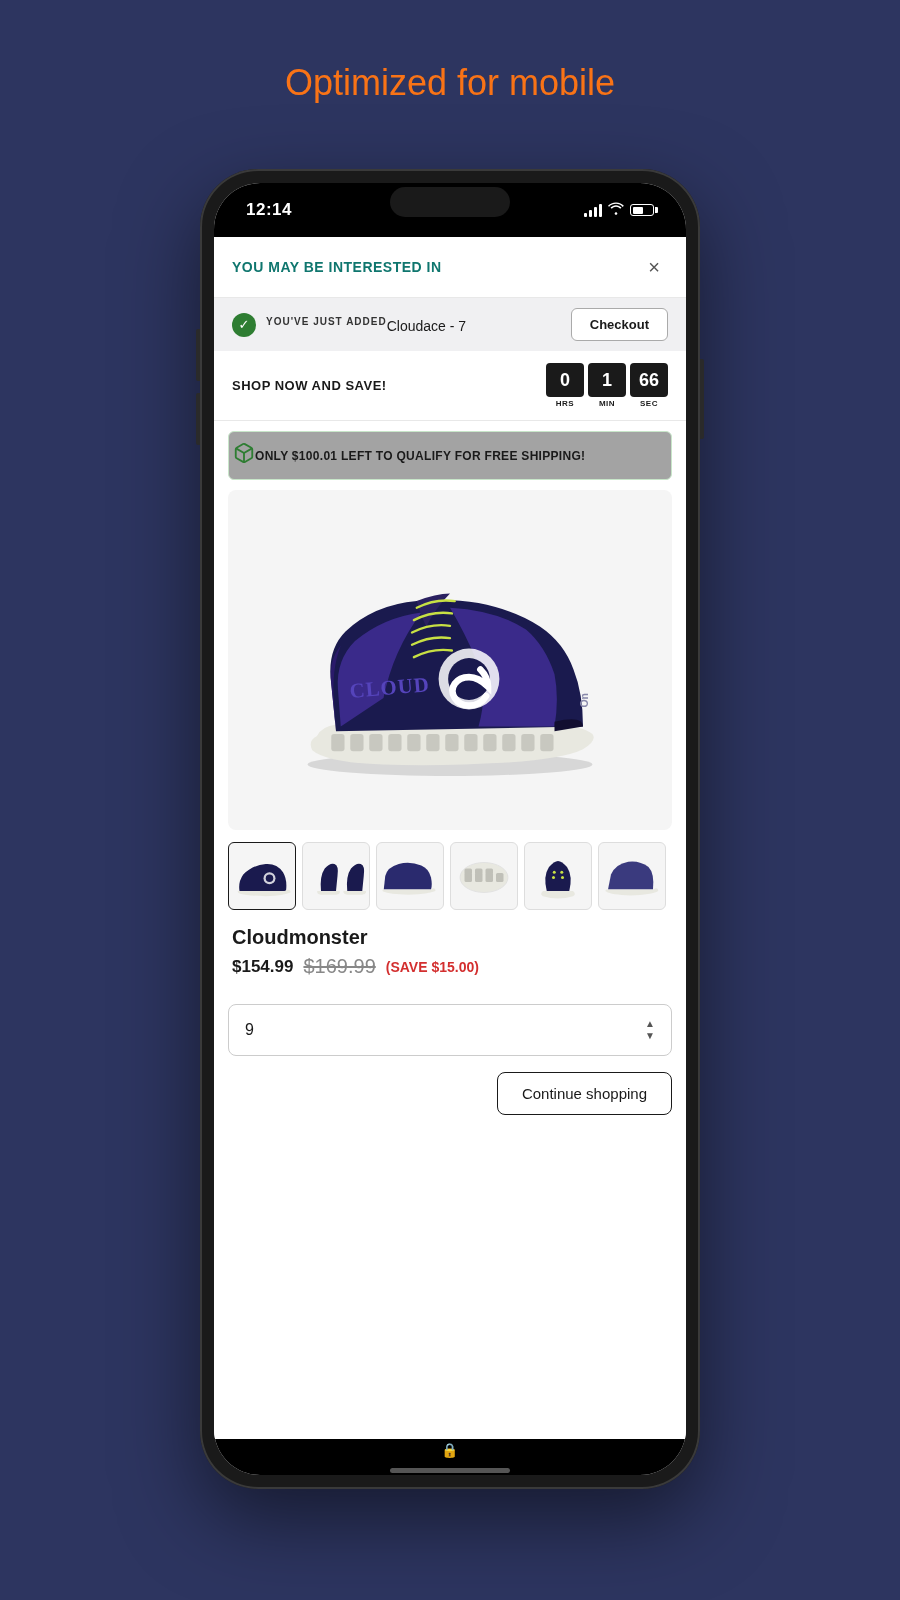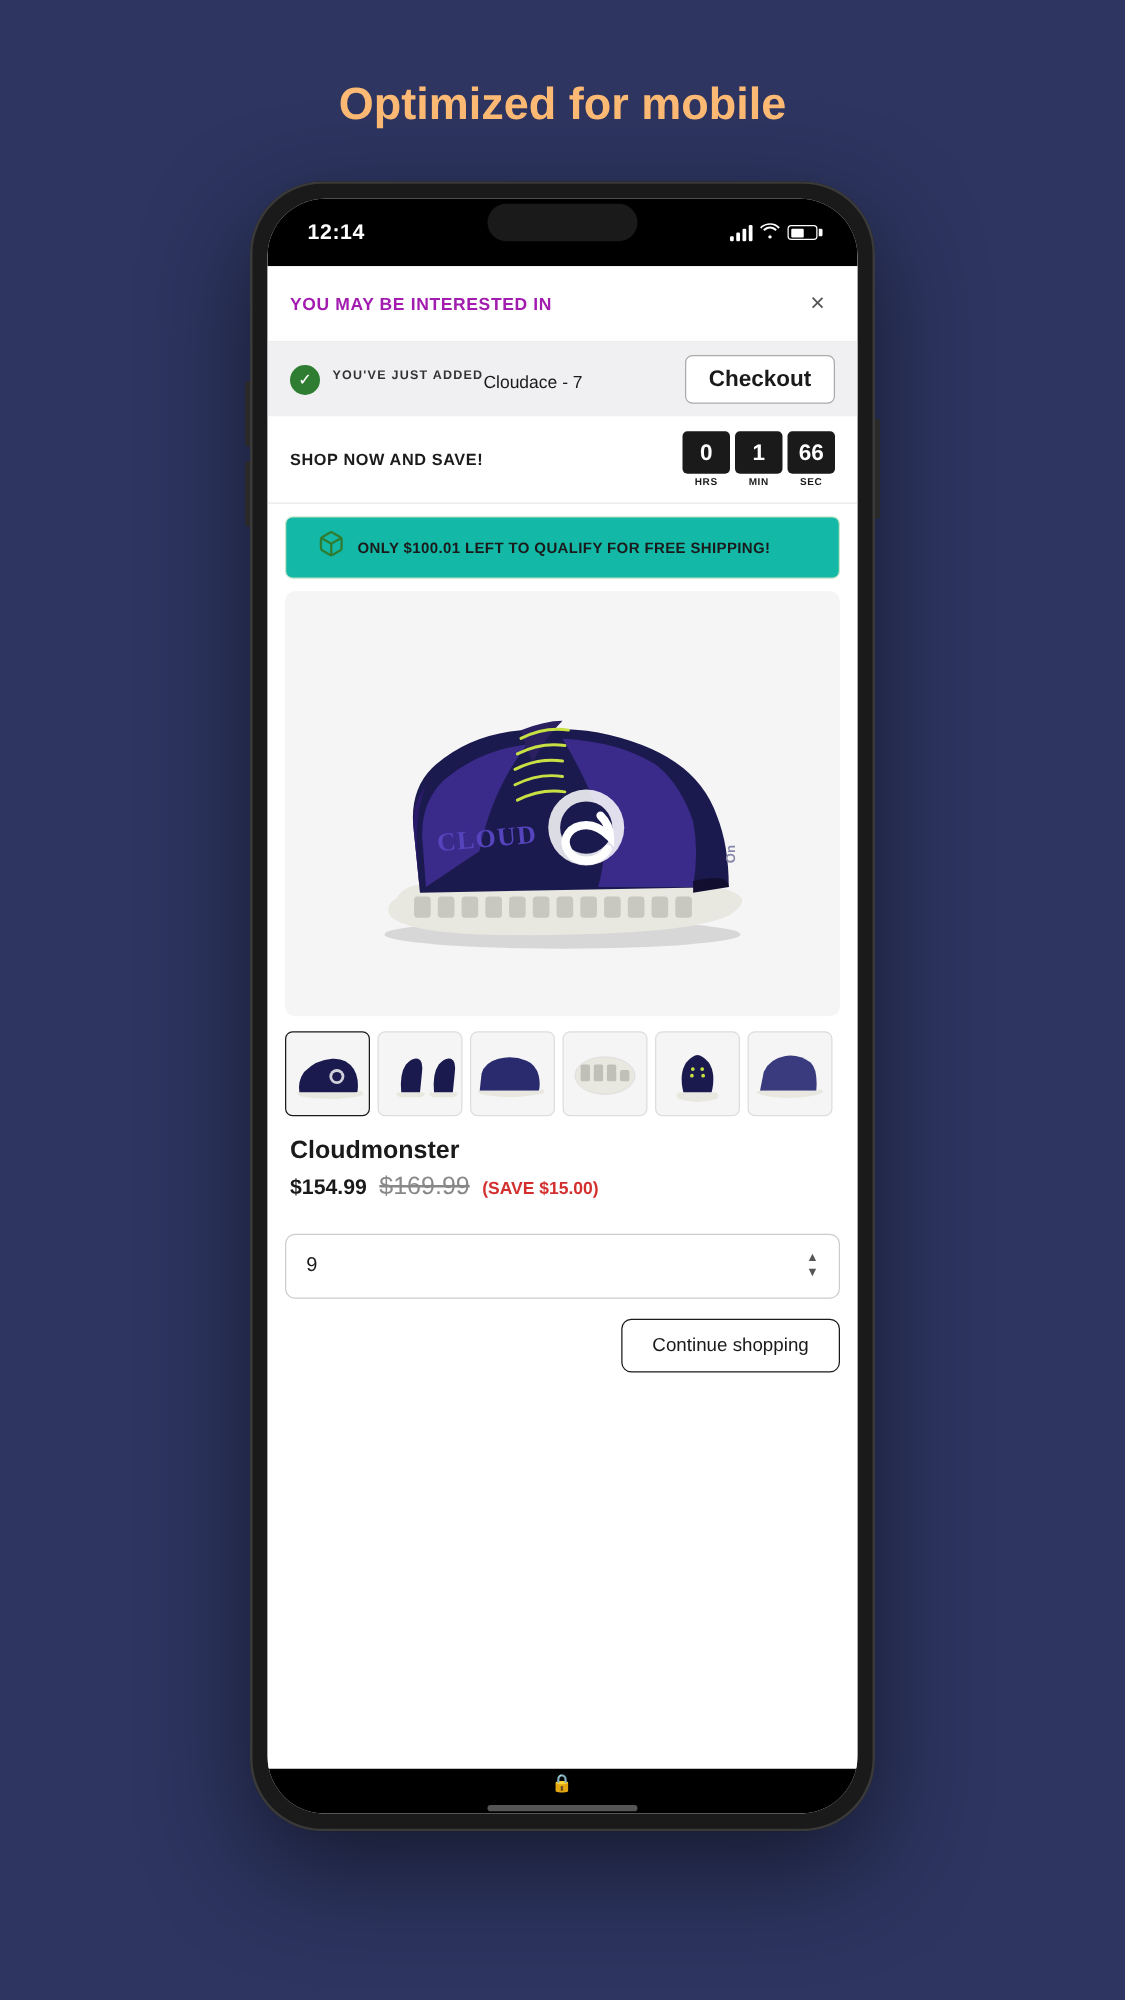--- a/index.html
+++ b/index.html
@@ -9,26 +9,26 @@
       height: 1600px;
       background-color: #2d3560;
       font-family: -apple-system, BlinkMacSystemFont, 'Segoe UI', sans-serif;
       display: flex;
       flex-direction: column;
       align-items: center;
       overflow: hidden;
     }
 
     .headline {
-      color: #fdba74;
+      color: #f97316;
       font-size: 36px;
-      font-weight: 700;
+      font-weight: 400;
       text-align: center;
       margin-top: 60px;
-      margin-bottom: 40px;
+      margin-bottom: 64px;
       line-height: 1.25;
       max-width: 600px;
     }
 
     
     .phone-shell {
       width: 500px;
       height: 1320px;
       background: #1a1a1a;
       border-radius: 58px;
@@ -183,21 +183,21 @@
       align-items: center;
       justify-content: space-between;
       padding: 16px 18px;
       border-bottom: 1px solid #e8e8e8;
     }
 
     .modal-title {
       font-size: 14px;
       font-weight: 700;
       letter-spacing: 0.5px;
-      color: #a21caf;
+      color: #0f766e;
       text-transform: uppercase;
     }
 
     .close-btn {
       font-size: 20px;
       color: #555;
       cursor: pointer;
       width: 28px;
       height: 28px;
       display: flex;
@@ -249,21 +249,21 @@
       font-size: 14px;
       color: #1a1a1a;
       margin-top: 2px;
     }
 
     .checkout-btn {
       background: #ffffff;
       border: 1.5px solid #aaa;
       border-radius: 6px;
       padding: 8px 18px;
-      font-size: 18px;
+      font-size: 13px;
       font-weight: 600;
       color: #1a1a1a;
       cursor: pointer;
       white-space: nowrap;
     }
 
     
     .timer-section {
       display: flex;
       align-items: center;
@@ -307,28 +307,27 @@
     .timer-label {
       font-size: 8px;
       color: #1a1a1a;
       margin-top: 2px;
       letter-spacing: 0.5px;
       font-weight: 600;
     }
 
     
     .shipping-banner {
-      background: #14b8a6;
+      background: #a3a3a3;
       border: 1.5px solid #c8e6c9;
       margin: 10px 14px;
       border-radius: 6px;
-      padding: 10px 25px;
-      display: flex;
-      align-items: center;
-      gap: 10px;
+      padding: 10px 4px;
+      display: flex;
+      align-items: center;
     }
 
     .shipping-text {
       font-size: 12px;
       font-weight: 700;
       color: #1a1a1a;
       text-transform: uppercase;
       letter-spacing: 0.3px;
     }
 

